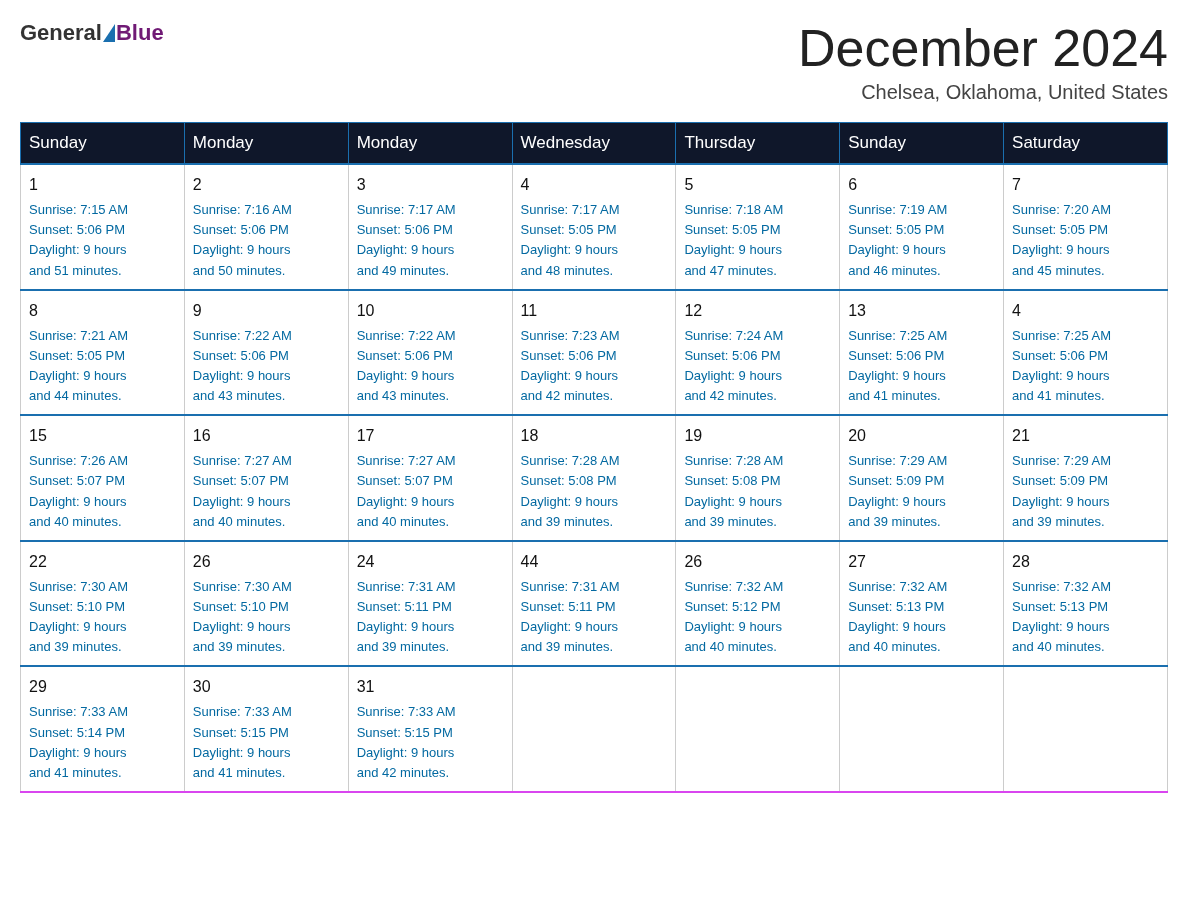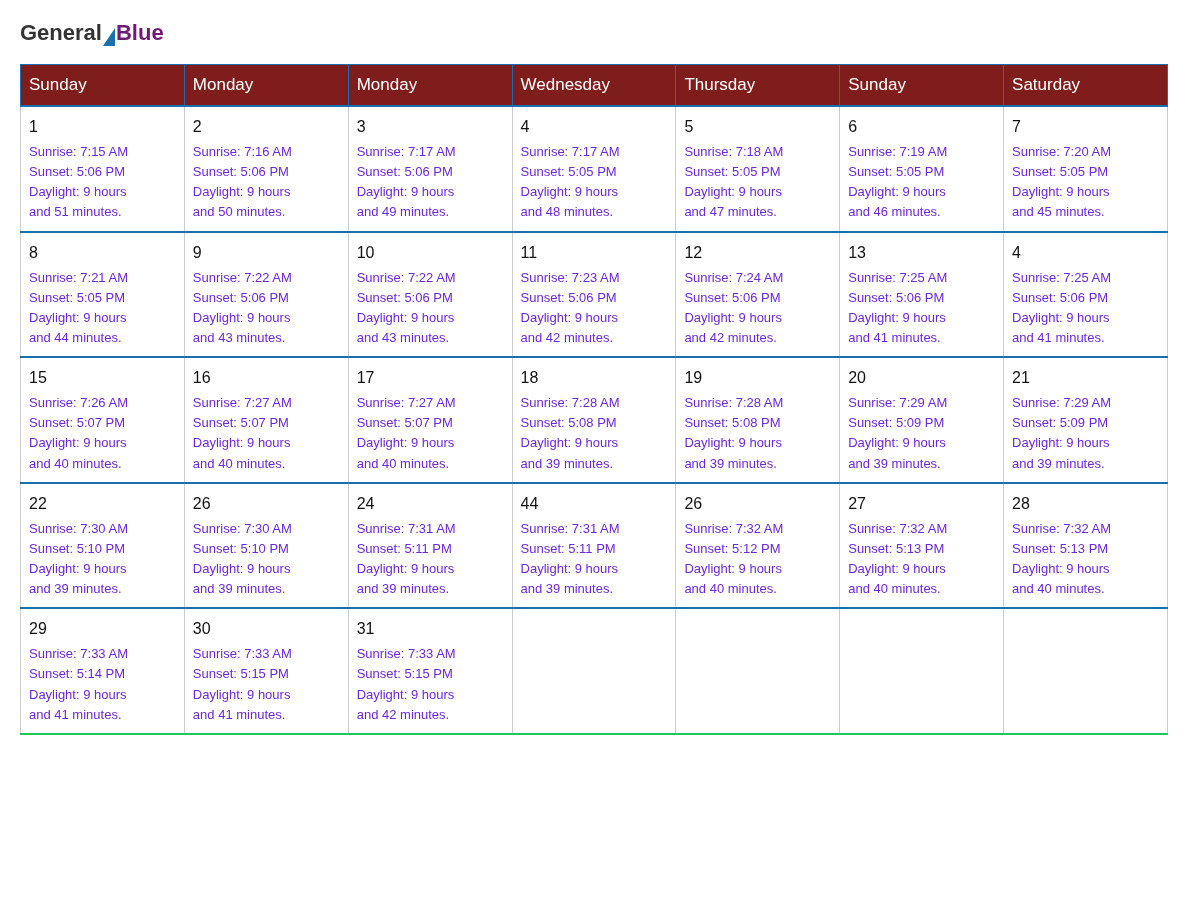--- a/index.html
+++ b/index.html
@@ -16,21 +16,21 @@
       align-items: flex-start;
       margin-bottom: 18px;
     }
     .logo {
       display: flex;
       flex-direction: column;
       align-items: flex-start;
     }
     .logo-text {
       display: flex;
-      align-items: flex-end;
+      align-items: center;
       font-size: 22px;
       font-weight: bold;
       color: #333;
     }
     .logo-general {
       color: #333;
       font-size: 22px;
       font-weight: bold;
     }
     .logo-triangle {
@@ -61,21 +61,21 @@
       font-size: 20px;
       color: #444;
       margin-top: 4px;
     }
     .calendar {
       width: 100%;
       border-collapse: collapse;
       table-layout: fixed;
     }
     .calendar thead tr th {
-      background-color: #7f1d1d;
+      background-color: #0f172a;
       color: #fff;
       font-size: 17px;
       font-weight: normal;
       padding: 10px 8px;
       text-align: left;
       border: 1px solid #1a6faf;
     }
     .calendar tbody tr td {
       vertical-align: top;
       padding: 8px 8px;
@@ -87,47 +87,51 @@
     }
     .calendar tbody tr td .day-num {
       font-size: 16px;
       font-weight: normal;
       display: block;
       margin-bottom: 3px;
       color: #111;
     }
     .calendar tbody tr td .day-info {
       font-size: 13px;
-      color: #6d28d9;
+      color: #0369a1;
       line-height: 1.55;
     }
     .calendar tbody tr td.empty {
       background: #fff;
     }
     .calendar tbody tr:last-child td {
-      border-bottom: 2px solid #22c55e;
+      border-bottom: 2px solid #d946ef;
     }
     .calendar tbody tr td:first-child {
       border-left: 1px solid #ccc;
     }
     
     .calendar tbody tr td {
       border-top: 2px solid #1a6faf;
     }
   </style>
 </head>
 <body>
 
 <div class="header">
   <div class="logo">
     <div class="logo-text">
       <span class="logo-general">General</span>
       <span class="logo-triangle"></span>
       <span class="logo-blue">Blue</span>
     </div>
+  </div>
+  <div class="title-block">
+    <div class="month-title">December 2024</div>
+    <div class="location-title">Chelsea, Oklahoma, United States</div>
   </div>
 </div>
 
 <table class="calendar">
   <thead>
     <tr>
     <th>Sunday</th>
         <th>Monday</th>
         <th>Monday</th>
         <th>Wednesday</th>

